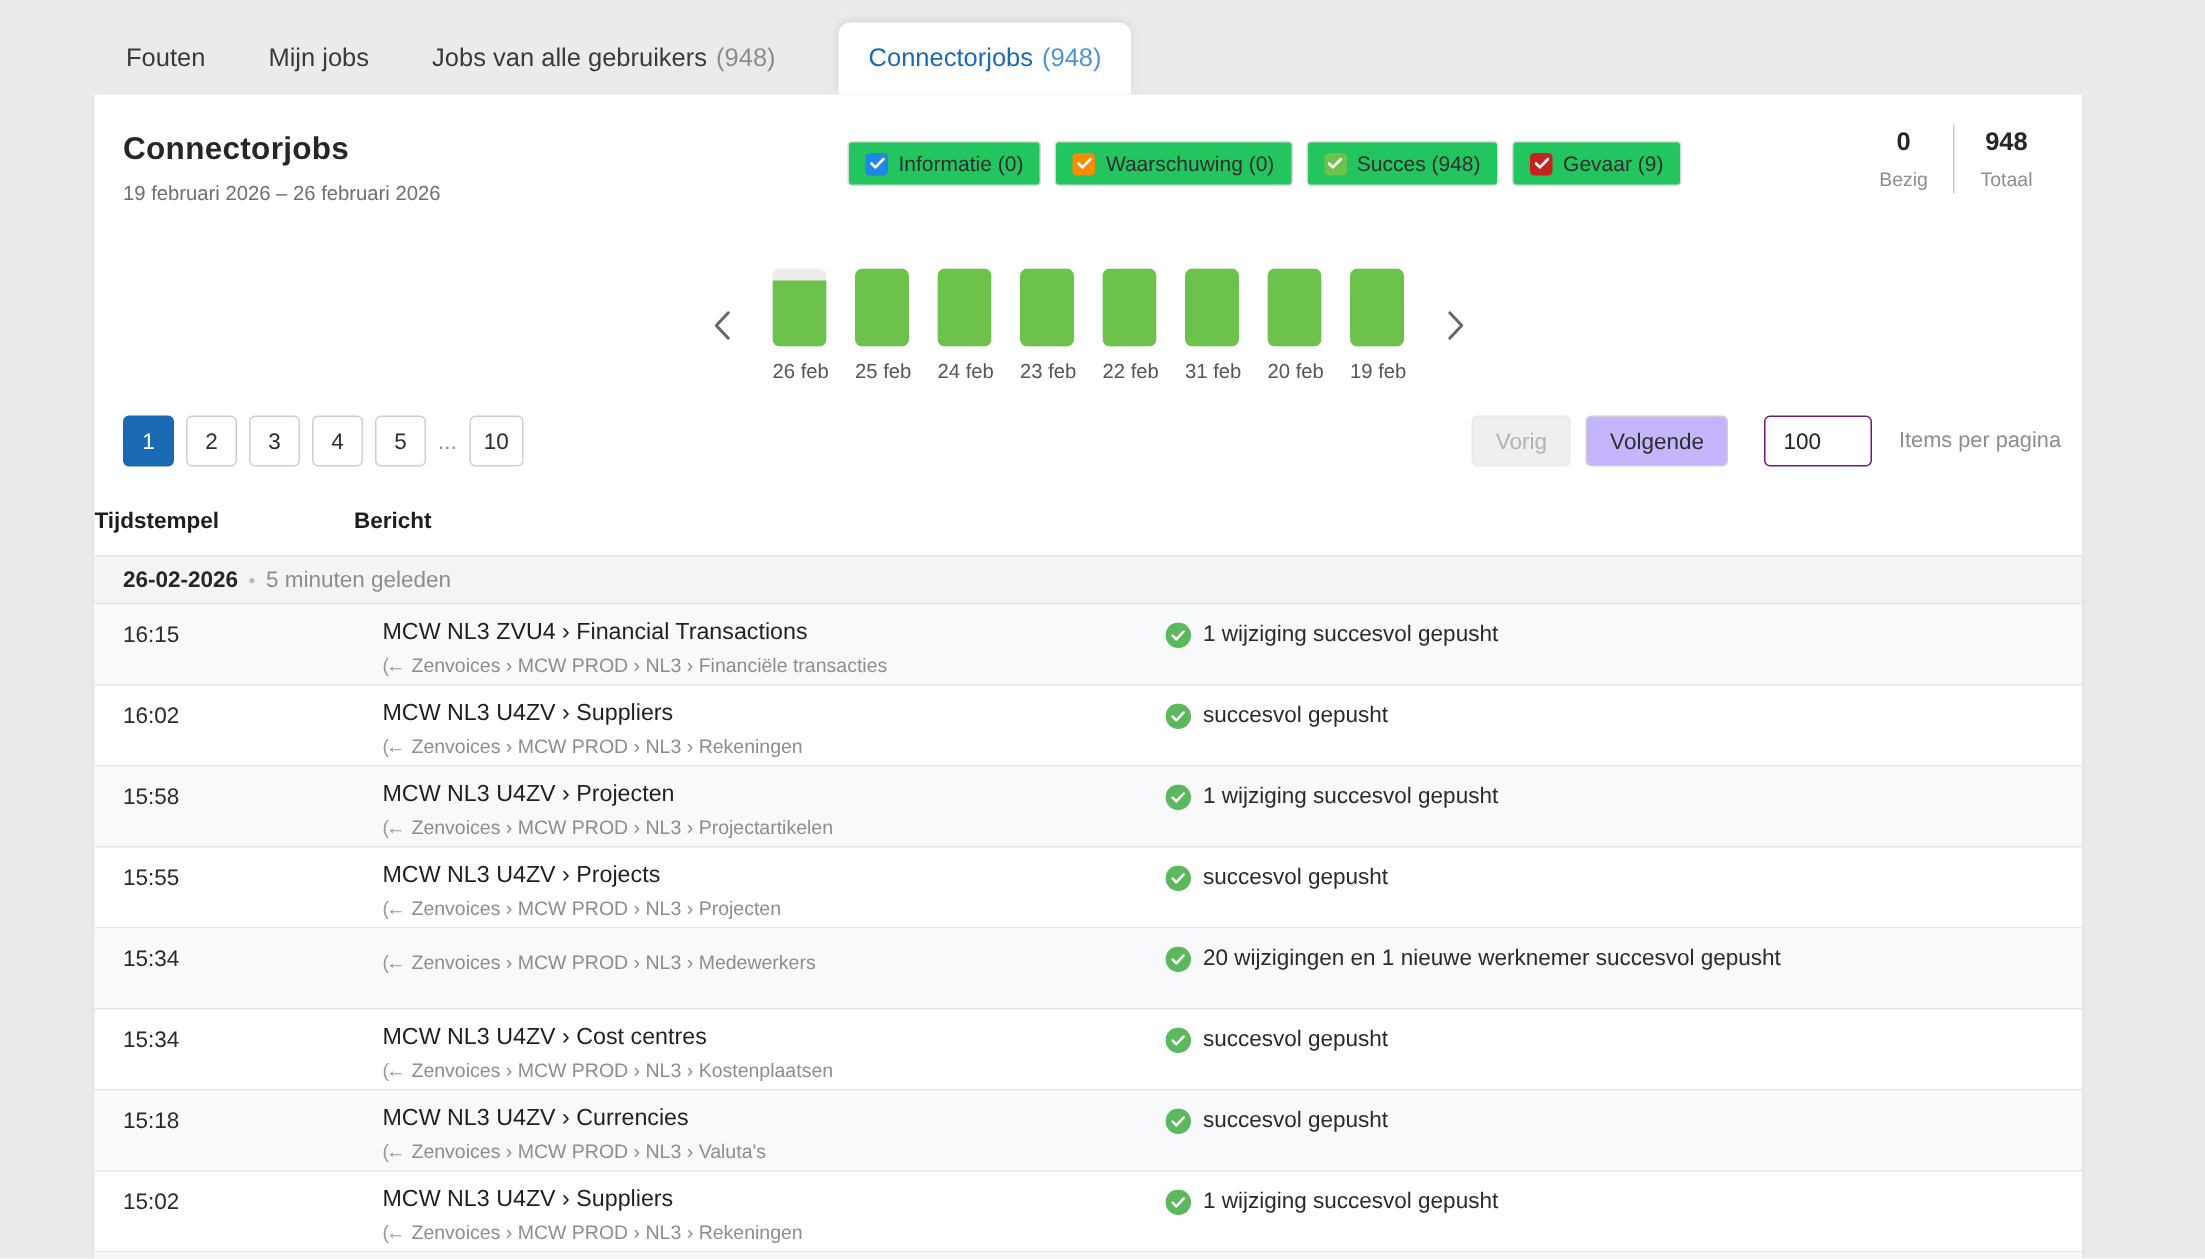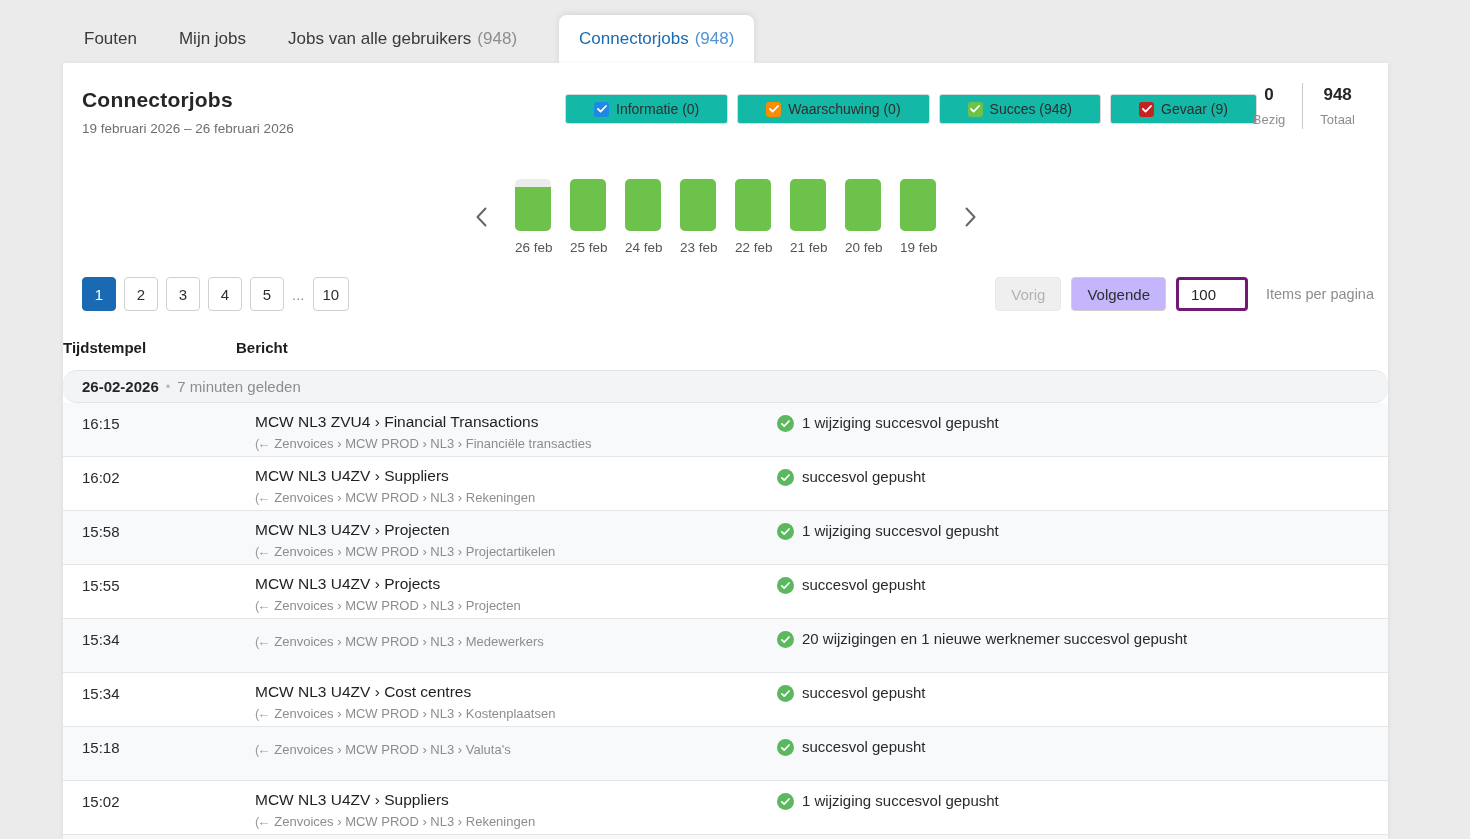--- a/index.html
+++ b/index.html
@@ -16,22 +16,22 @@
 
   
   .card { margin:0 82px 0 63px; height:776px; background:#fff; overflow:hidden;
           box-shadow:0 1px 5px rgba(0,0,0,.07); position:relative; }
 
   
   .card-header { position:relative; padding:25px 16px 0 19px; height:100px; }
   .page-title { font-size:21px; font-weight:700; letter-spacing:.2px; }
   .page-sub { font-size:13.5px; color:#6f6f6f; margin-top:9px; }
   .legend { position:absolute; left:502px; top:31px; display:flex; gap:9px; }
-  .legend-item { display:flex; align-items:center; gap:7px; height:30px; padding:0 28px;
-                 border:1px solid #d9d9d9; border-radius:3px; font-size:14px; color:#2e2e2e; cursor:pointer; background:#14b8a6; }
+  .legend-item { display:flex; align-items:center; gap:7px; height:30px; padding:0 11px;
+                 border:1px solid #d9d9d9; border-radius:3px; font-size:14px; color:#2e2e2e; cursor:pointer; background:#22c55e; }
   .cb { width:15px; height:15px; border-radius:3px; display:flex; align-items:center; justify-content:center; flex:0 0 auto; }
   .cb svg { display:block; }
   .stats { position:absolute; right:16px; top:20px; display:flex; align-items:center; }
   .stat { text-align:center; padding:0 17px; }
   .stat .v { font-size:17px; font-weight:700; }
   .stat .l { font-size:13px; color:#8d8d8d; margin-top:7px; }
   .stat-div { width:1px; height:46px; background:#c9c9c9; }
 
   
   .chart { margin-top:16px; display:flex; justify-content:center; align-items:center; gap:0; }
@@ -46,30 +46,30 @@
   .pager-row { margin-top:22px; padding:0 14px 0 19px; display:flex; align-items:center; justify-content:space-between; }
   .pages { display:flex; align-items:center; gap:8px; }
   .pg { min-width:34px; height:34px; padding:0 9px; border:1px solid #cfcfcf; border-radius:4px; background:#fff;
         font-size:15px; color:#2e2e2e; display:flex; align-items:center; justify-content:center; cursor:pointer; }
   .pg.active { background:#1a6ab3; border-color:#1a6ab3; color:#fff; }
   .pg-gap { color:#8d8d8d; font-size:15px; }
   .pager-right { display:flex; align-items:center; gap:10px; }
   .btn { height:34px; padding:16px 15px; border-radius:4px; font-size:15px; display:flex; align-items:center; cursor:pointer; }
   .btn.disabled { background:#efefef; border:1px solid #e9e9e9; color:#b3b3b3; cursor:default; }
   .btn.normal { background:#c4b5fd; border:1px solid #cfcfcf; color:#2e2e2e; }
-  .select { width:72px; height:34px; border:3px solid #701a75; border-radius:4px; background:#fff;
+  .select { width:72px; height:34px; margin-left:14px; border:1px solid #701a75; border-radius:4px; background:#fff;
             display:flex; align-items:center; justify-content:space-between; padding:0 10px 0 12px; font-size:15px; cursor:pointer;gap:43px; }
   .per-page { font-size:14.5px; color:#8d8d8d; margin-left:8px; }
 
   
   .table { margin-top:16px; }
   .grid { display:grid; grid-template-columns:173px 522px 1fr; padding-left:19px; align-items:start; }
   .thead { padding:12px 0 14px; font-size:15px; font-weight:700; color:#1d1d1d; }
   .group-row { height:33px; background:#f3f4f6; border-top:1px solid #e2e5e8; border-bottom:1px solid #e2e5e8;
-               display:flex; align-items:center; padding-left:19px; font-size:15px;border-radius:14px; }
+               display:flex; align-items:center; padding-left:19px; font-size:15px; }
   .group-date { font-weight:700; }
   .group-dot { color:#b9b9b9; margin:0 7px; font-size:13px; }
   .group-rel { color:#8d8d8d; }
   .row { height:54px; border-bottom:1px solid #e4e6e9; padding-top:10px; }
   .row.striped { background:#f8f9fb; }
   .cell-time { font-size:15px; color:#2a2a2a; padding-top:2px; }
   .origin-main { font-size:15.5px; font-weight:500; color:#1f1f1f; }
   .origin-sub { font-size:13px; color:#8d8d8d; margin-top:5px; display:flex; align-items:center; gap:4px; }
   .return-glyph { font-size:13px; color:#9a9a9a; letter-spacing:-2px; margin-right:2px; }
   .cell-msg { display:flex; align-items:flex-start; gap:8px; font-size:15px; color:#2a2a2a; padding-top:1px; }
@@ -183,21 +183,21 @@
       <div class="bar-col">
         <div class="bar" style="background: rgb(236, 236, 236);">
             <div class="bar-fill" style="height: 100%; background: rgb(108, 194, 74);"></div>
           </div>
         <div class="bar-label">22 feb</div>
       </div>
       <div class="bar-col">
         <div class="bar" style="background: rgb(236, 236, 236);">
             <div class="bar-fill" style="height: 100%; background: rgb(108, 194, 74);"></div>
           </div>
-        <div class="bar-label">21 feb</div>
+        <div class="bar-label">31 feb</div>
       </div>
       <div class="bar-col">
         <div class="bar" style="background: rgb(236, 236, 236);">
             <div class="bar-fill" style="height: 100%; background: rgb(108, 194, 74);"></div>
           </div>
         <div class="bar-label">20 feb</div>
       </div>
       <div class="bar-col">
         <div class="bar" style="background: rgb(236, 236, 236);">
             <div class="bar-fill" style="height: 100%; background: rgb(108, 194, 74);"></div>
@@ -237,21 +237,21 @@
 
   <div class="table">
     <div class="grid thead">
       <div>Tijdstempel</div>
       <div>Bericht</div>
     </div>
 
     <div class="group-row">
       <span class="group-date">26-02-2026</span>
       <span class="group-dot">•</span>
-      <span class="group-rel">7 minuten geleden</span>
+      <span class="group-rel">5 minuten geleden</span>
     </div>
 
     <div class="grid row striped">
       <div class="cell-time">16:15</div>
       <div>
         <div class="origin-main">MCW NL3 ZVU4 › Financial Transactions</div>
         <div class="origin-sub">
             <span class="return-glyph">(←</span>
             <span>Zenvoices › MCW PROD › NL3 › Financiële transacties</span>
           </div>
@@ -350,20 +350,21 @@
             <circle cx="8.5" cy="8.5" r="8.5" fill="#5cb85c"></circle>
             <path d="M4.8 8.8l2.4 2.4 4.9-5.2" stroke="#fff" stroke-width="1.7" fill="none" stroke-linecap="round" stroke-linejoin="round"></path>
           </svg>
         <span>succesvol gepusht</span>
       </div>
     </div>
 
     <div class="grid row striped">
       <div class="cell-time">15:18</div>
       <div>
+        <div class="origin-main">MCW NL3 U4ZV › Currencies</div>
         <div class="origin-sub">
             <span class="return-glyph">(←</span>
             <span>Zenvoices › MCW PROD › NL3 › Valuta's</span>
           </div>
       </div>
       <div class="cell-msg">
         <svg class="check-icon" width="17" height="17" viewBox="0 0 17 17">
             <circle cx="8.5" cy="8.5" r="8.5" fill="#5cb85c"></circle>
             <path d="M4.8 8.8l2.4 2.4 4.9-5.2" stroke="#fff" stroke-width="1.7" fill="none" stroke-linecap="round" stroke-linejoin="round"></path>
           </svg>

